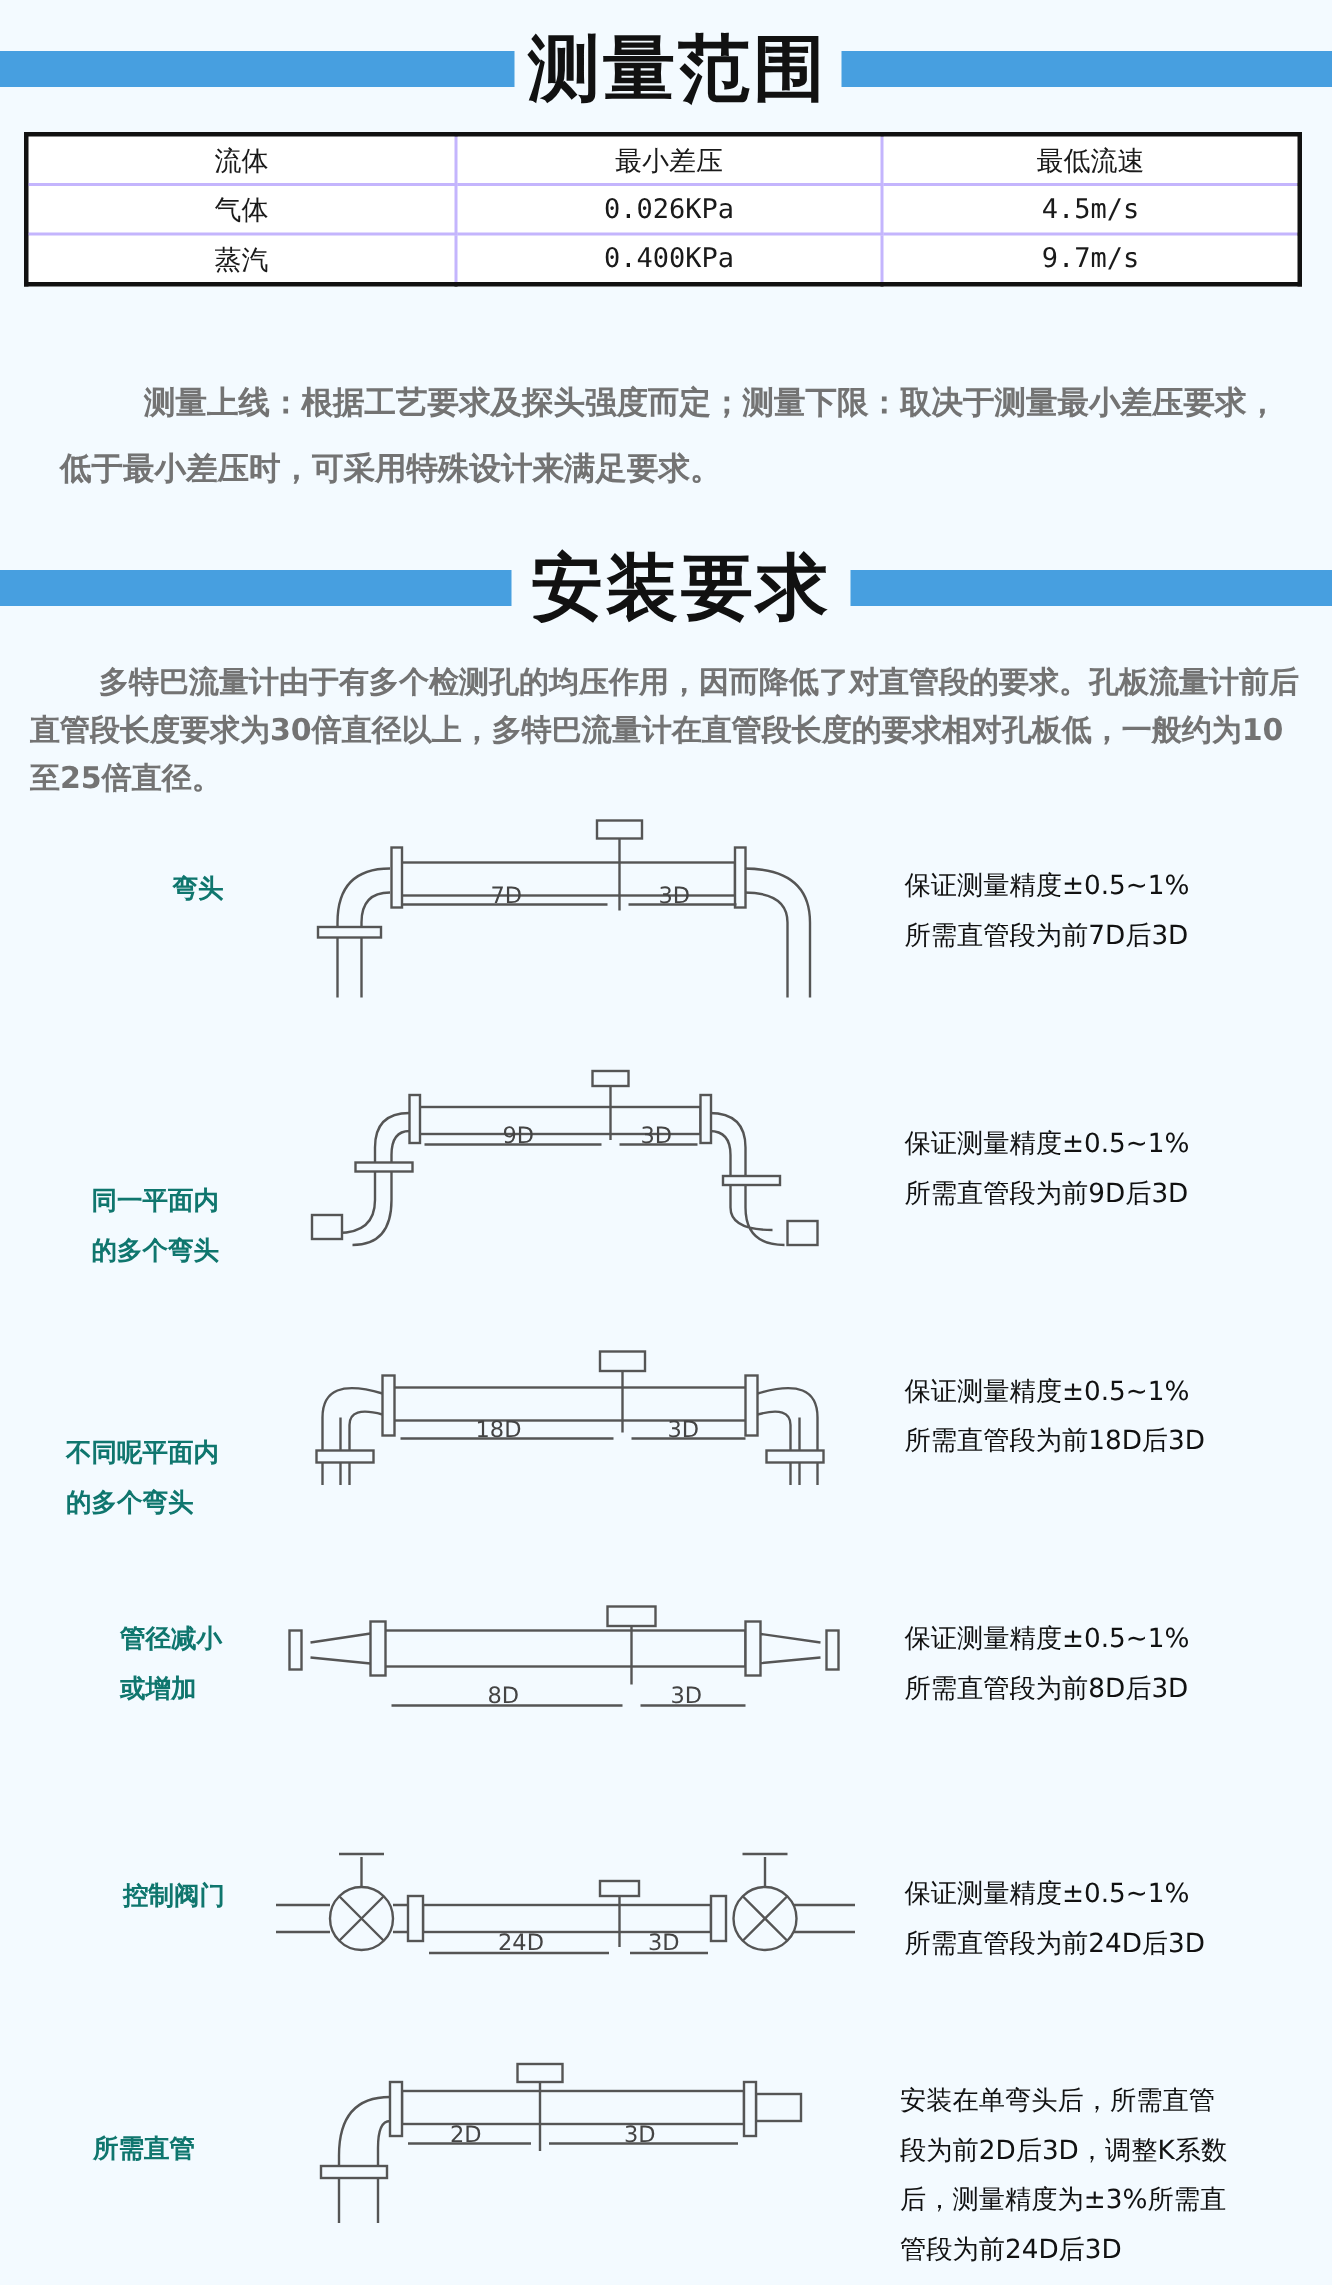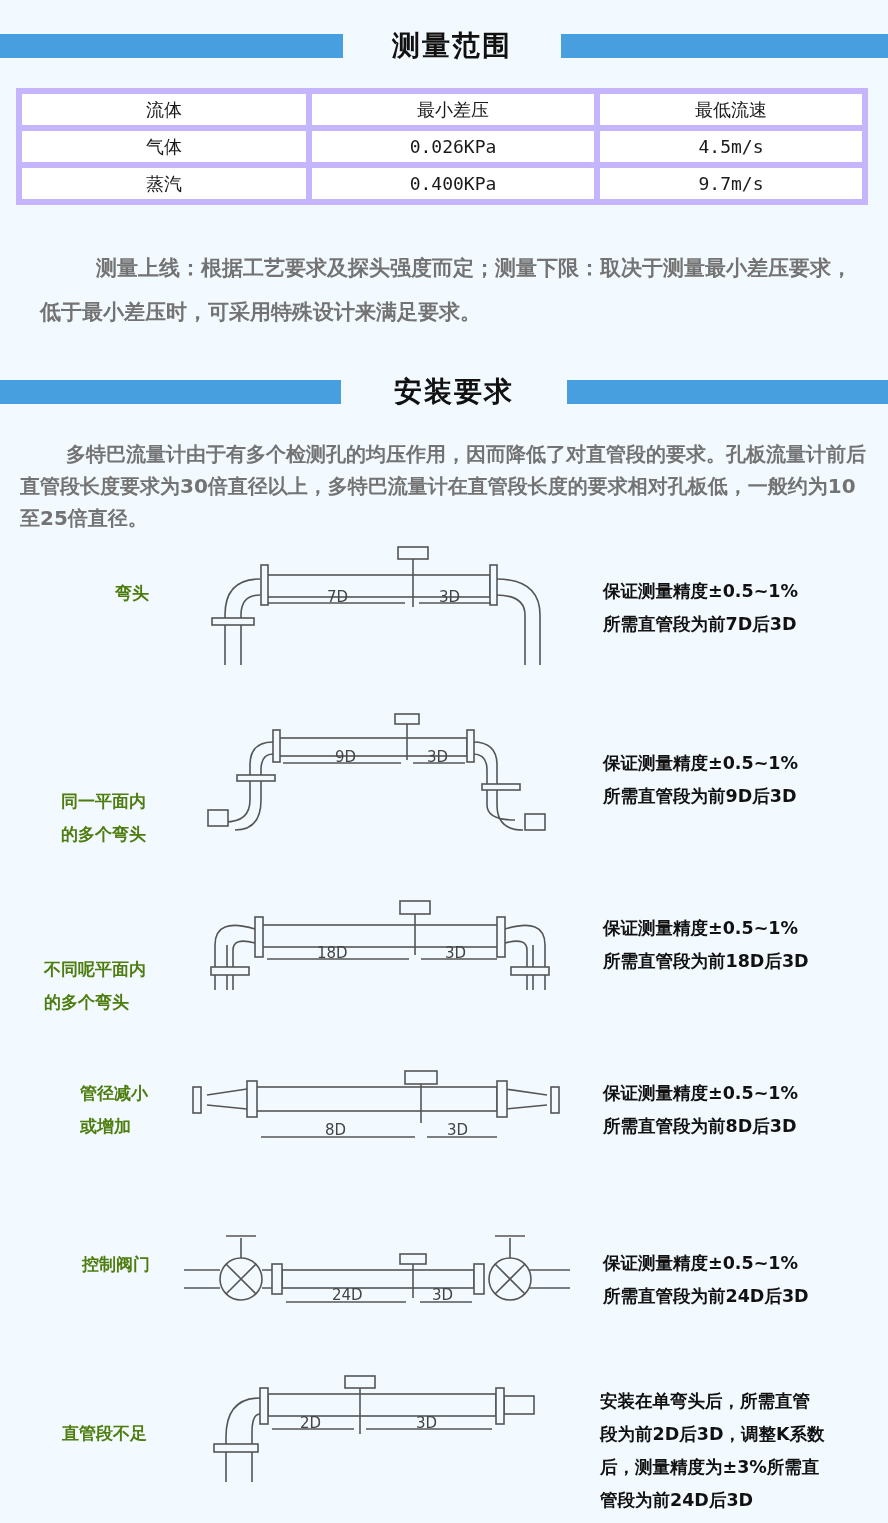--- a/index.html
+++ b/index.html
@@ -1,26 +1,26 @@
 <!DOCTYPE html>
 <html><head>
 <meta charset="utf-8">
 <style>
   html,body{margin:0;padding:0;}
   body{width:888px;height:1523px;background:#f3faff;position:relative;overflow:hidden;font-family:"DejaVu Sans","Liberation Sans",sans-serif;color:#1a1a1a;}
   .sec-head{position:absolute;left:0;width:888px;height:60px;}
   .bar{position:absolute;height:24px;background:#479fe0;}
-  .sec-title{position:absolute;top:0;height:60px;line-height:60px;font-size:28px;font-weight:bold;color:#111;text-align:center;letter-spacing:2px;}
+  .sec-title{position:absolute;top:0;height:60px;line-height:60px;font-size:48px;font-weight:bold;color:#111;text-align:center;letter-spacing:2px;}
   table.spec{position:absolute;left:16px;top:88px;width:852px;border-collapse:collapse;border:3px solid #111;background:#fff;}
-  table.spec td, table.spec th{border:6px solid #c4b5fd;height:31px;text-align:center;font-size:18px;font-weight:normal;font-family:"DejaVu Sans Mono","Liberation Mono",monospace;padding:0;}
+  table.spec td, table.spec th{border:2px solid #c4b5fd;height:31px;text-align:center;font-size:18px;font-weight:normal;font-family:"DejaVu Sans Mono","Liberation Mono",monospace;padding:0;}
   .note{position:absolute;color:#737373;font-weight:bold;}
   .note1{left:40px;top:246px;width:830px;font-size:21px;line-height:44px;text-indent:56px;}
   .note2{left:20px;top:438px;width:850px;font-size:20px;line-height:32px;text-indent:46px;}
-  .row-label{position:absolute;font-size:17px;font-weight:bold;line-height:33px;color:#4d7c0f;}
-  .row-desc{position:absolute;left:603px;font-size:17.5px;font-weight:bold;line-height:33px;color:#111;width:260px;}
+  .row-label{position:absolute;font-size:17px;font-weight:bold;line-height:33px;color:#0f766e;}
+  .row-desc{position:absolute;left:603px;font-size:17.5px;font-weight:normal;line-height:33px;color:#111;width:260px;}
   .diag{position:absolute;}
   svg .p{fill:none;stroke:#555;stroke-width:1.6;}
   svg .f{fill:#f3faff;stroke:#555;stroke-width:1.6;}
   svg text{font-family:"DejaVu Sans","Liberation Sans",sans-serif;font-size:15px;fill:#444;}
 </style>
 </head>
 <body>
 
 <div class="sec-head" style="top:16px;">
   <div class="bar" style="left:0;width:343px;top:18px;"></div>
@@ -171,21 +171,21 @@
     <line class="p" x1="240" y1="74" x2="292" y2="74"></line>
   <text x="152" y="72">24D</text>
   <text x="252" y="72">3D</text>
 </svg>
 <div class="row-desc" style="top:1247px;">
   <div>保证测量精度±0.5~1%</div>
   <div>所需直管段为前24D后3D</div>
 </div>
 
 <div class="row-label" style="left:62px;top:1417px;">
-  <div>直管段不足</div>
+  <div>所需直管</div>
 </div>
 <svg class="diag" style="left:200px;top:1372px;" width="345" height="115">
   <rect class="f" x="68" y="22" width="228" height="22"></rect>
   <rect class="f" x="304" y="24" width="30" height="18"></rect>
   <path class="p" d="M60 26 Q26 26 26 65 V110 M60 42 Q52 42 52 60 V110"></path>
   <rect class="f" x="14" y="72" width="44" height="8"></rect>
   <rect class="f" x="60" y="16" width="8" height="36"></rect>
   <rect class="f" x="296" y="16" width="8" height="36"></rect>
   <rect class="f" x="145" y="4" width="30" height="12"></rect>
   <line class="p" x1="160" y1="16" x2="160" y2="62"></line>

